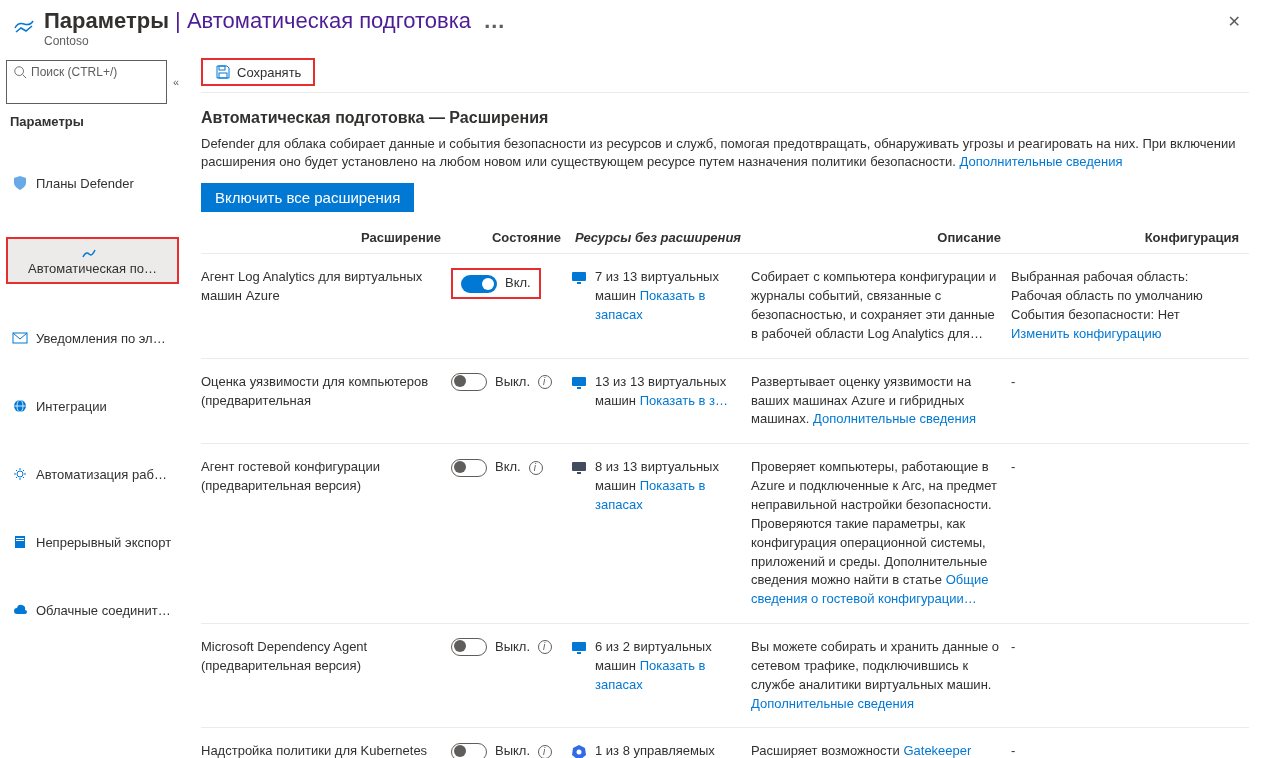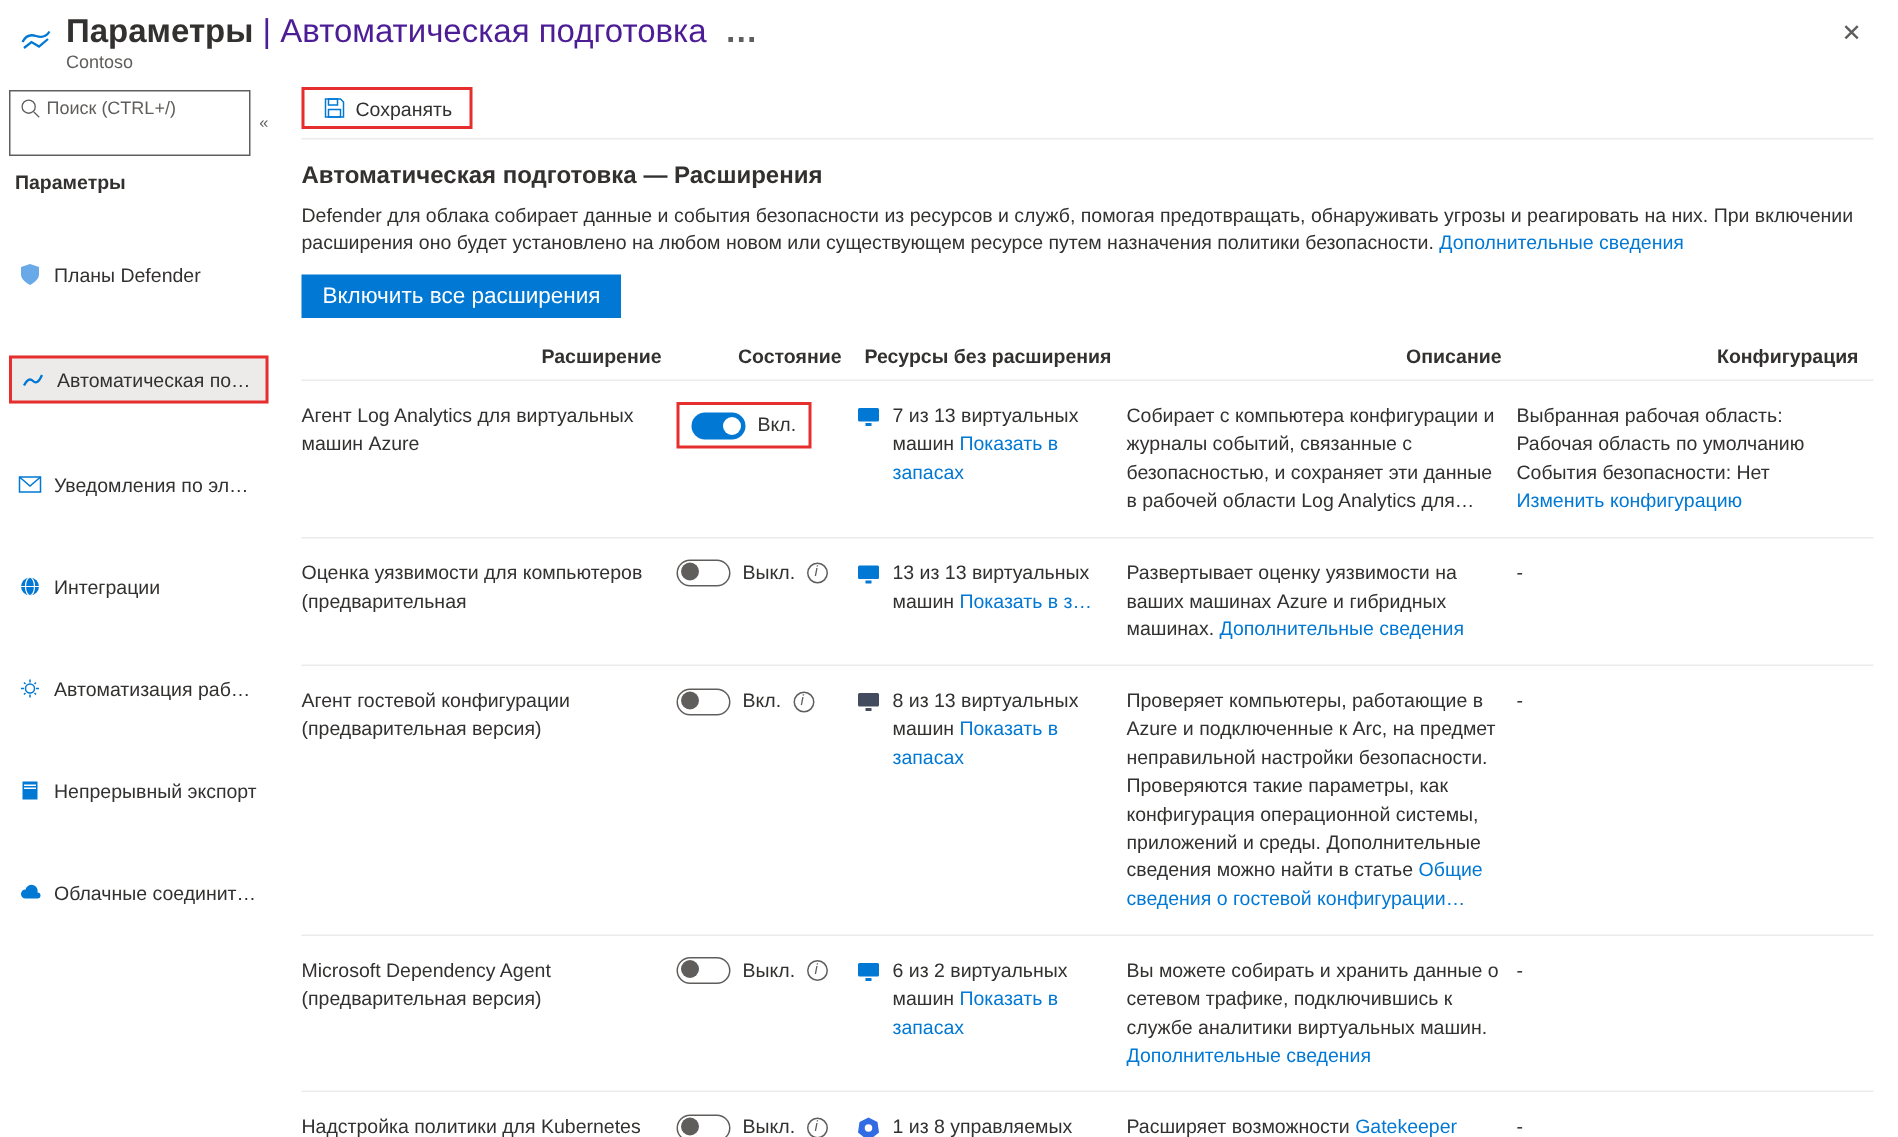--- a/index.html
+++ b/index.html
@@ -31,37 +31,37 @@
   .save-btn svg { width: 16px; height: 16px; margin-right: 6px; color: #0078d4; }
   .section-title { font-size: 16px; font-weight: 600; margin: 16px 0 8px 0; }
   .section-desc { font-size: 13px; color: #323130; line-height: 1.4; margin-bottom: 12px; }
   .link { color: #0078d4; cursor: pointer; }
   .enable-all { display: inline-block; background: #0078d4; color: #fff; padding: 6px 14px; font-size: 15px; cursor: pointer; margin-bottom: 10px; }
   table.ext { width: 100%; border-collapse: collapse; }
   table.ext thead th { text-align: right; font-weight: 600; font-size: 13px; padding: 8px 10px 8px 0; border-bottom: 1px solid #edebe9; color:#323130;}
   table.ext tbody td { vertical-align: top; padding: 14px 10px 14px 0; border-bottom: 1px solid #edebe9; font-size: 13px; line-height: 1.45; }
   .col-ext { width: 250px; }
   .col-state { width: 120px; }
-  .col-res { width: 180px; }
+  .col-res { width: 180px; font-style: italic; }
   .col-desc { width: 260px; }
   .col-conf { }
   .toggle { position: relative; display: inline-block; width: 36px; height: 18px; vertical-align: middle; }
   .toggle .track { position: absolute; inset: 0; border-radius: 9px; }
   .toggle.on .track { background: #0078d4; }
   .toggle.off .track { background: #fff; border: 1px solid #605e5c; }
   .toggle .knob { position: absolute; width: 12px; height: 12px; border-radius: 50%; top: 3px; }
   .toggle.on .knob { right: 3px; background: #fff; }
   .toggle.off .knob { left: 3px; background: #605e5c; top:2px; }
   .state-cell { display: flex; align-items: center; gap: 8px; }
   .state-wrap-hl { display:inline-flex; align-items:center; gap:8px; border: 2px solid #e62e2e; padding: 4px 8px; }
   .info-circle { display:inline-block; width:14px; height:14px; border:1px solid #605e5c; border-radius:50%; position:relative; }
   .info-circle::after{ content:"i"; font-size:10px; position:absolute; left:4px; top:-1px; color:#605e5c; font-style:italic;}
   .res-cell { display:flex; gap:8px; }
   .res-icon { width:16px; height:16px; flex-shrink:0; margin-top:2px; }
-  .sidebar-hl { border: 2px solid #e62e2e; }
+  .sidebar-hl { border: 2px solid #e62e2e; flex-direction: column; }
   .dash { color:#323130; }
 </style>
 </head>
 <body>
 
 <div class="container">
   <div class="header">
     <div class="header-icon">
       <svg viewBox="0 0 24 24" fill="none" stroke="#0078d4" stroke-width="1.5">
           <path d="M3 14 Q6 8 12 10 Q18 12 21 7"></path>

